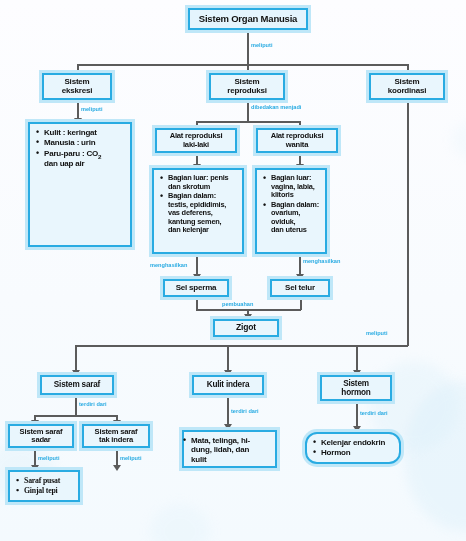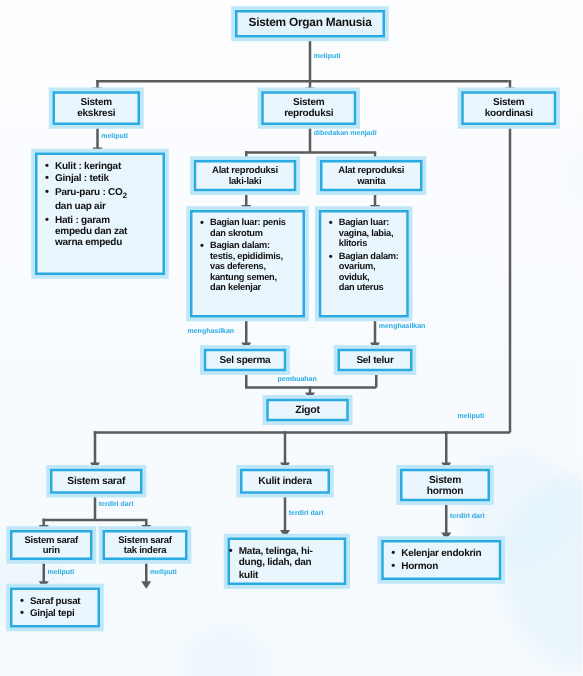--- a/index.html
+++ b/index.html
@@ -153,26 +153,25 @@
     <span>
       <span>Sistem</span><br>
       <span>koordinasi</span>
     </span>
   </div>
 
   <div class="line vline" style="left:77px; top:100px; height:21px;"></div>
   <div class="arrow" style="left:73.5px; top:118px;"></div>
   <div class="edge-label" style="left:81px; top:106px;">meliputi</div>
 
-  <div class="box list" style="left:28px; top:122px; width:104px; height:98px; font-size:8px;">
+  <div class="box list" style="left:28px; top:122px; width:104px; height:125px; font-size:8px;">
     <ul>
       <li>Kulit : keringat</li>
-      <li>Ginjal : tetik</li>
+      <li>Manusia : urin</li>
       <li>Paru-paru : CO<span class="sub">2</span><br>dan uap air</li>
-      <li>Hati : garam<br>empedu dan zat<br>warna empedu</li>
     </ul>
   </div>
 
   <div class="line vline" style="left:247px; top:100px; height:22px;"></div>
   <div class="edge-label" style="left:251px; top:104px;">dibedakan menjadi</div>
   <div class="line hline" style="left:196px; top:121px; width:103px;"></div>
   <div class="line vline" style="left:196px; top:121px; height:7px;"></div>
   <div class="arrow" style="left:192.5px; top:126px;"></div>
   <div class="line vline" style="left:299px; top:121px; height:7px;"></div>
   <div class="arrow" style="left:295.5px; top:126px;"></div>
@@ -264,39 +263,39 @@
   <div class="edge-label" style="left:79px; top:401px;">terdiri dari</div>
   <div class="line hline" style="left:34px; top:415px; width:82px;"></div>
   <div class="line vline" style="left:34px; top:415px; height:7px;"></div>
   <div class="arrow" style="left:30.5px; top:420px;"></div>
   <div class="line vline" style="left:116px; top:415px; height:7px;"></div>
   <div class="arrow" style="left:112.5px; top:420px;"></div>
 
   <div class="box center" style="left:8px; top:424px; width:66px; height:24px; font-size:7.6px;">
     <span>
       <span>Sistem saraf</span><br>
-      <span>urin</span>
+      <span>sadar</span>
     </span>
   </div>
   <div class="box center" style="left:82px; top:424px; width:68px; height:24px; font-size:7.6px;">
     <span>
       <span>Sistem saraf</span><br>
       <span>tak indera</span>
     </span>
   </div>
 
   <div class="line vline" style="left:34px; top:448px; height:20px;"></div>
   <div class="arrow" style="left:30.5px; top:465px;"></div>
   <div class="edge-label" style="left:38px; top:455px;">meliputi</div>
 
   <div class="line vline" style="left:116px; top:448px; height:20px;"></div>
   <div class="arrow" style="left:112.5px; top:465px;"></div>
   <div class="edge-label" style="left:120px; top:455px;">meliputi</div>
 
-  <div class="box list" style="left:8px; top:470px; width:72px; height:32px; font-size:7.8px;">
+  <div class="box list" style="left:8px; top:470px; width:72px; height:32px; font-size:7.8px;font-family:Liberation Serif, serif;">
     <ul>
       <li>Saraf pusat</li>
       <li>Ginjal tepi</li>
     </ul>
   </div>
 
 
   <div class="line vline" style="left:227px; top:395px; height:32px;"></div>
   <div class="arrow" style="left:223.5px; top:424px;"></div>
   <div class="edge-label" style="left:231px; top:408px;">terdiri dari</div>
@@ -304,20 +303,20 @@
   <div class="box list" style="left:182px; top:430px; width:95px; height:38px; font-size:8px;">
     <ul style="padding-left:2px;">
       <li style="padding-left:0;">Mata, telinga, hi-<br>dung, lidah, dan<br>kulit</li>
     </ul>
   </div>
 
   <div class="line vline" style="left:356px; top:401px; height:28px;"></div>
   <div class="arrow" style="left:352.5px; top:426px;"></div>
   <div class="edge-label" style="left:360px; top:410px;">terdiri dari</div>
 
-  <div class="box list" style="left:305px; top:432px; width:96px; height:32px; font-size:8px;">
+  <div class="box list" style="left:305px; top:432px; width:96px; height:32px; font-size:8px;border-radius:12px;">
     <ul>
       <li>Kelenjar endokrin</li>
       <li>Hormon</li>
     </ul>
   </div>
 
 </div>
 
 </body></html>

